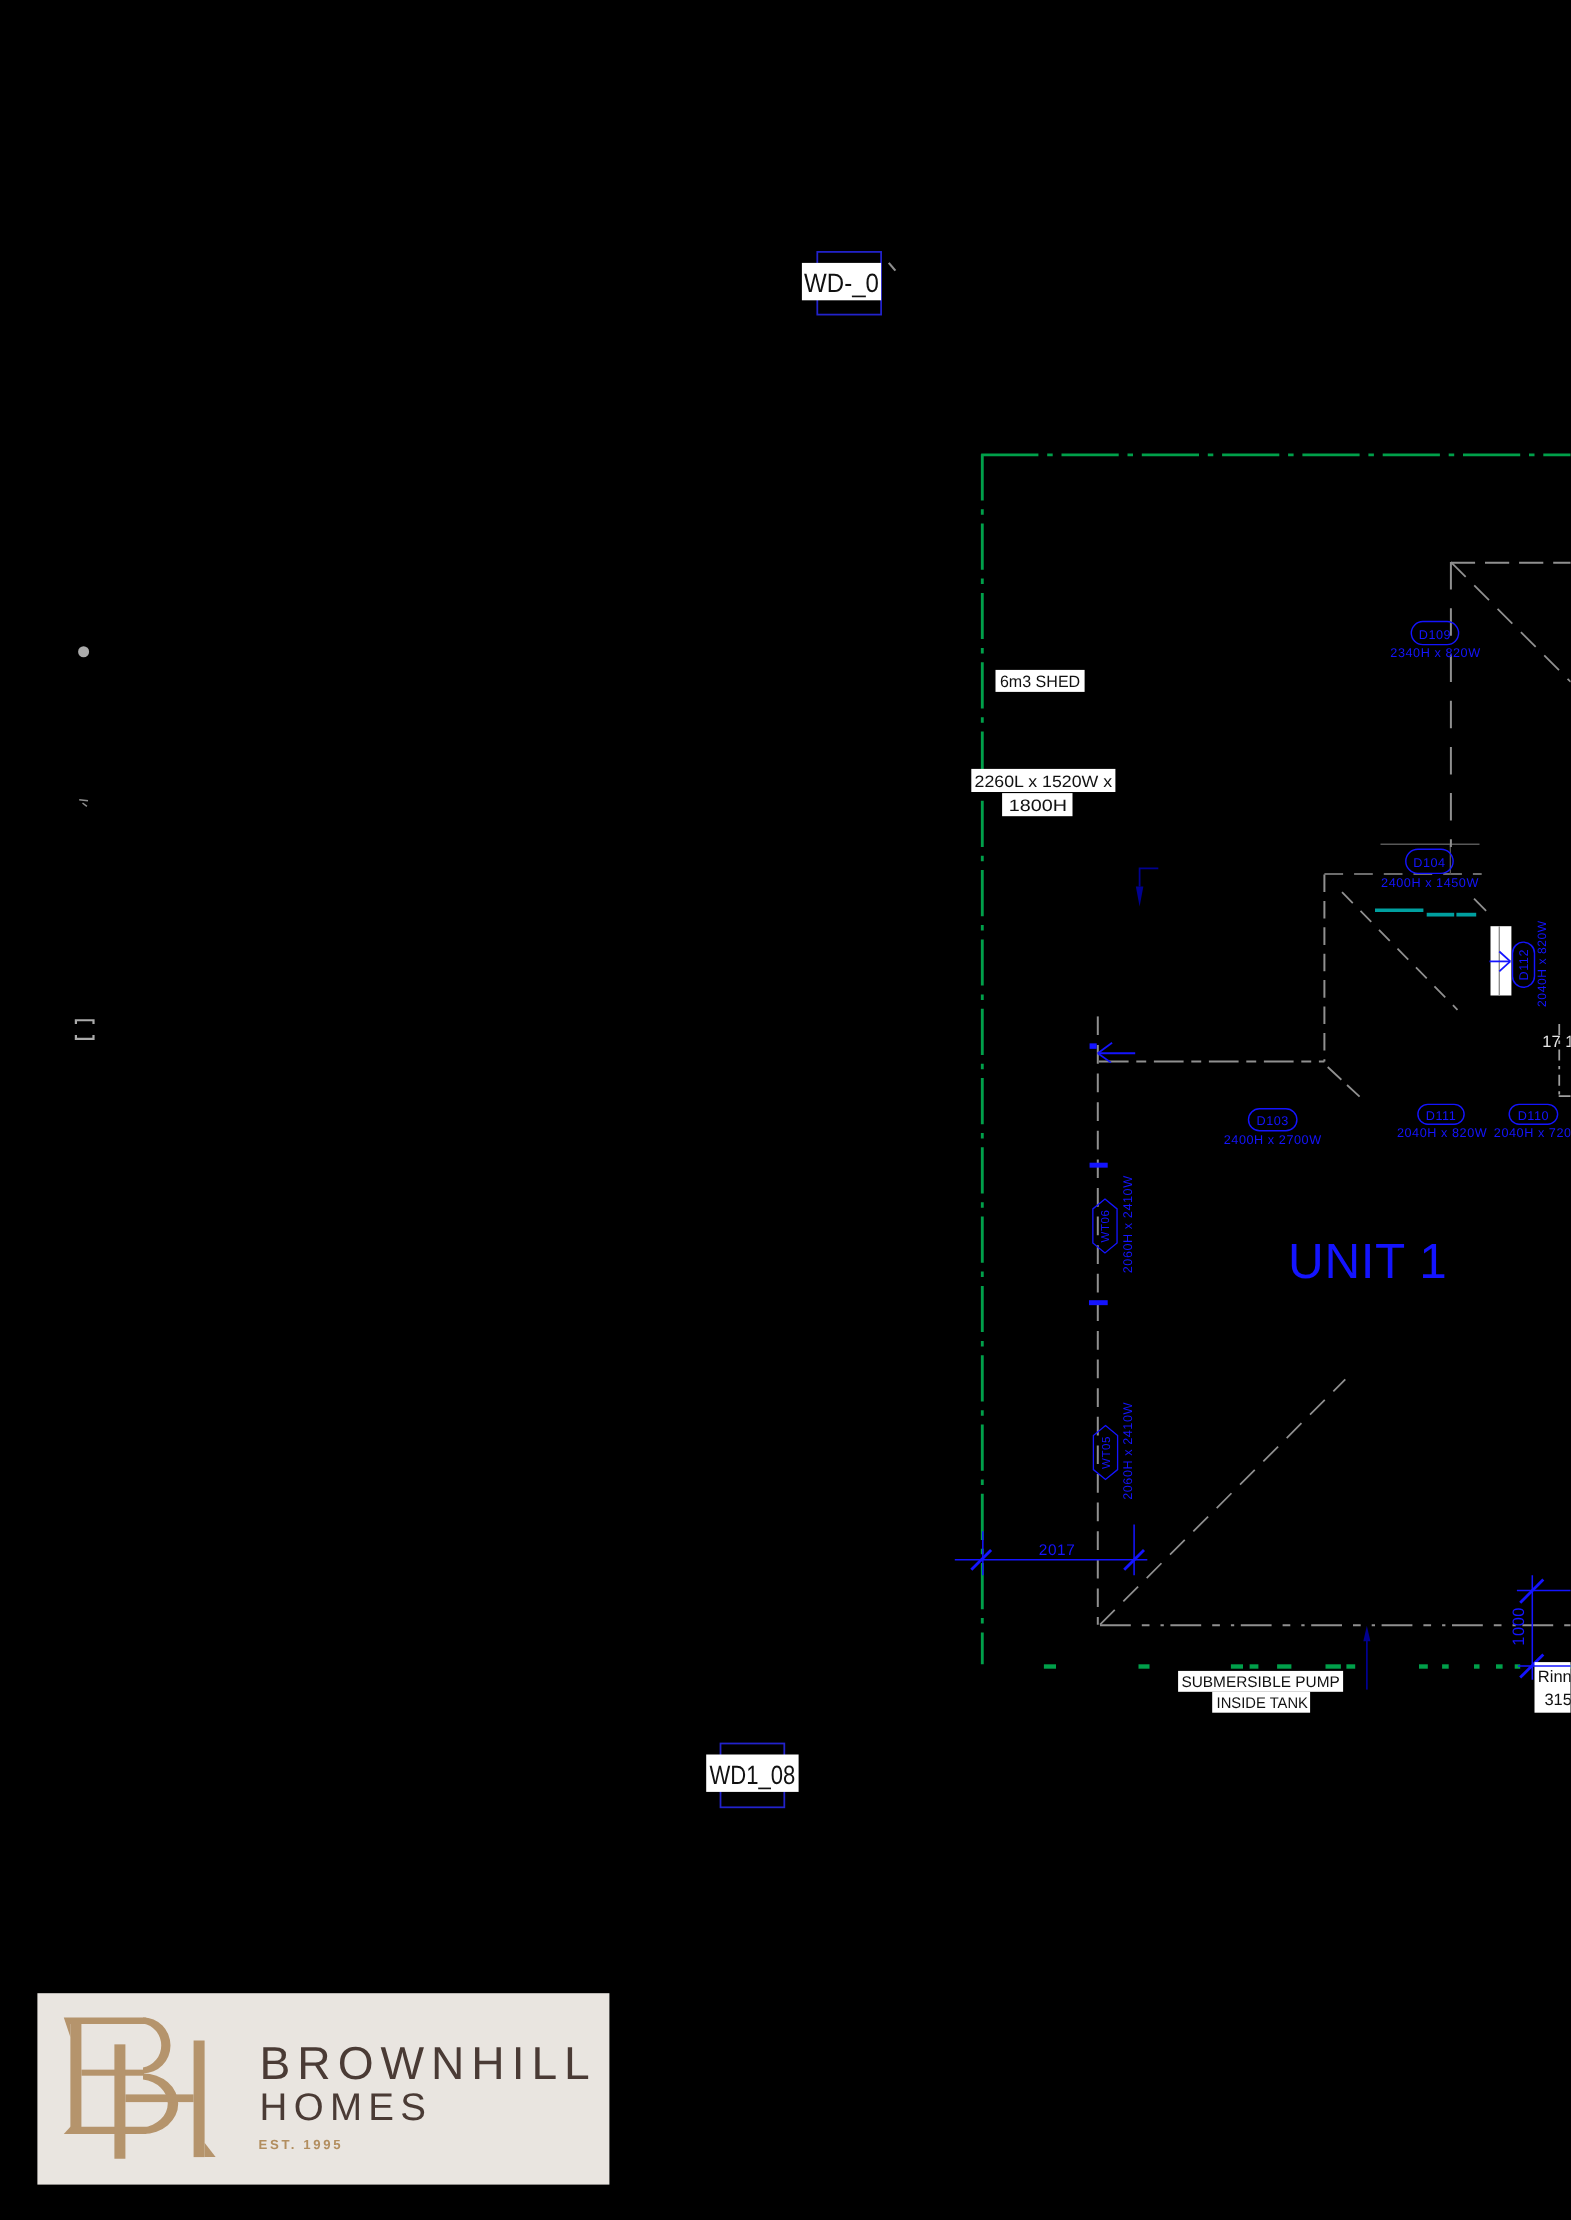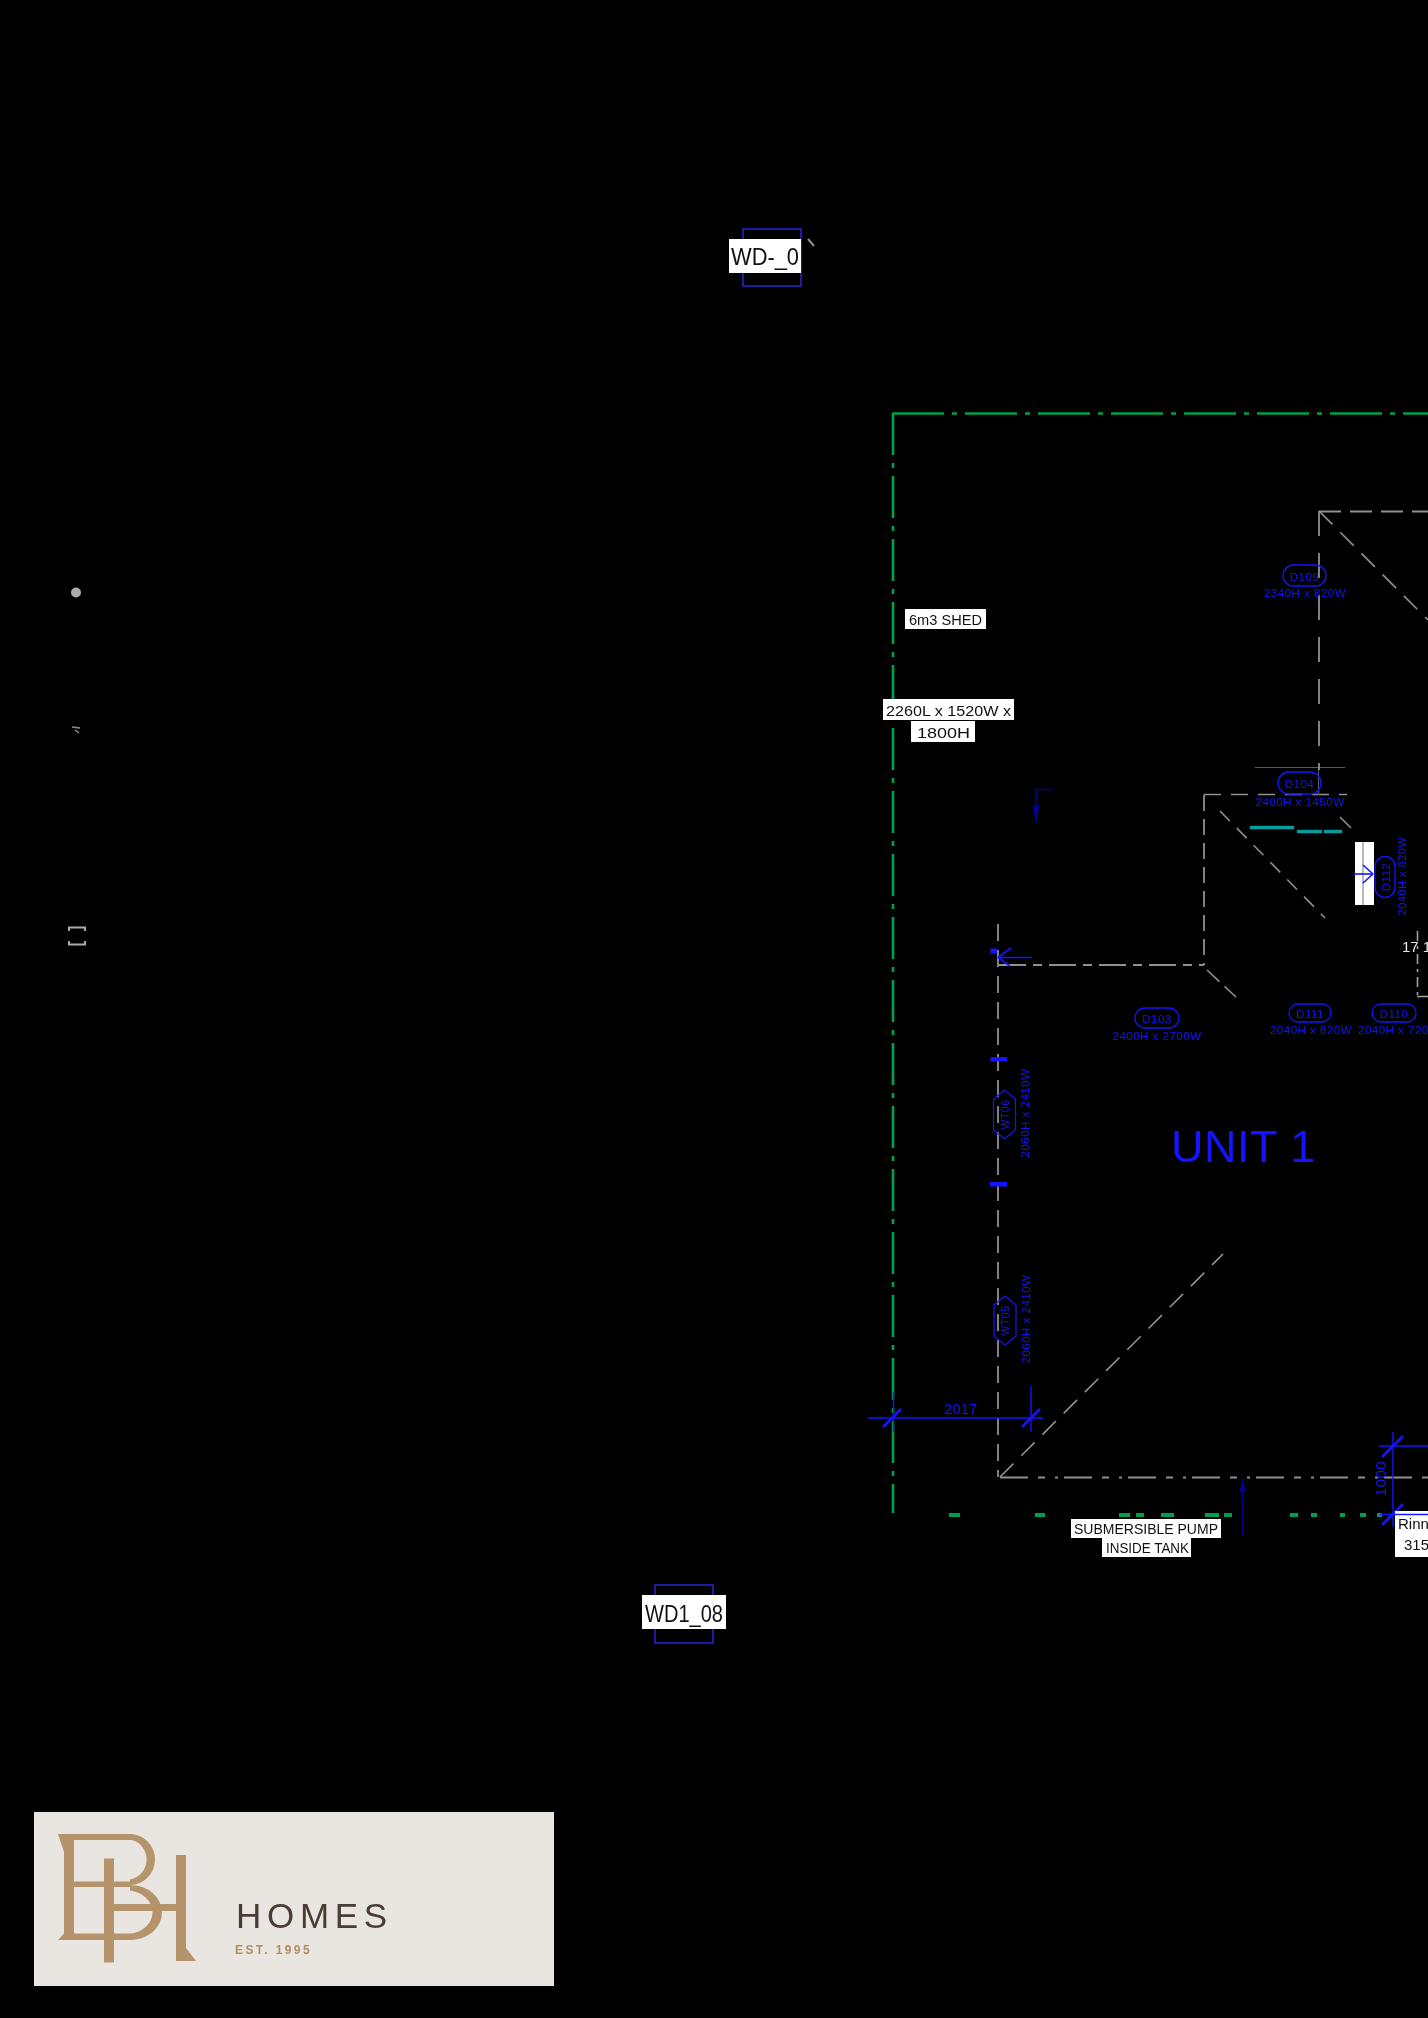--- a/index.html
+++ b/index.html
@@ -235,18 +235,19 @@
     <rect x="74" y="1881.5" width="57" height="5.5"></rect>
     <path d="M130,1885 A32,27.5 0 0 1 130,1940 L130,1934 A26.5,22 0 0 0 130,1890.5 Z"></path>
     <path d="M58,1940 L64,1933.5 L133,1933.5 L133,1940 Z"></path>
     <rect x="104" y="1858.5" width="10" height="104"></rect>
     <rect x="176" y="1855" width="10" height="106"></rect>
     <path d="M186,1948 L196,1961 L186,1961 Z"></path>
     <rect x="114" y="1904" width="62" height="7"></rect>
   </g>
 </svg>
 
+<div style="position:absolute;left:236px;top:1855px;color:#4a3b35;font-size:42px;letter-spacing:6.3px;line-height:1;">BROWNHILL</div>
 
 <div style="position:absolute;left:236px;top:1898px;color:#4a3b35;font-size:35px;letter-spacing:5.7px;line-height:1;">HOMES</div>
 
 <div style="position:absolute;left:235px;top:1944px;color:#b28e5f;font-size:12px;font-weight:bold;letter-spacing:2.4px;line-height:1;">EST. 1995</div>
 
 </div>
 
 </body></html>

